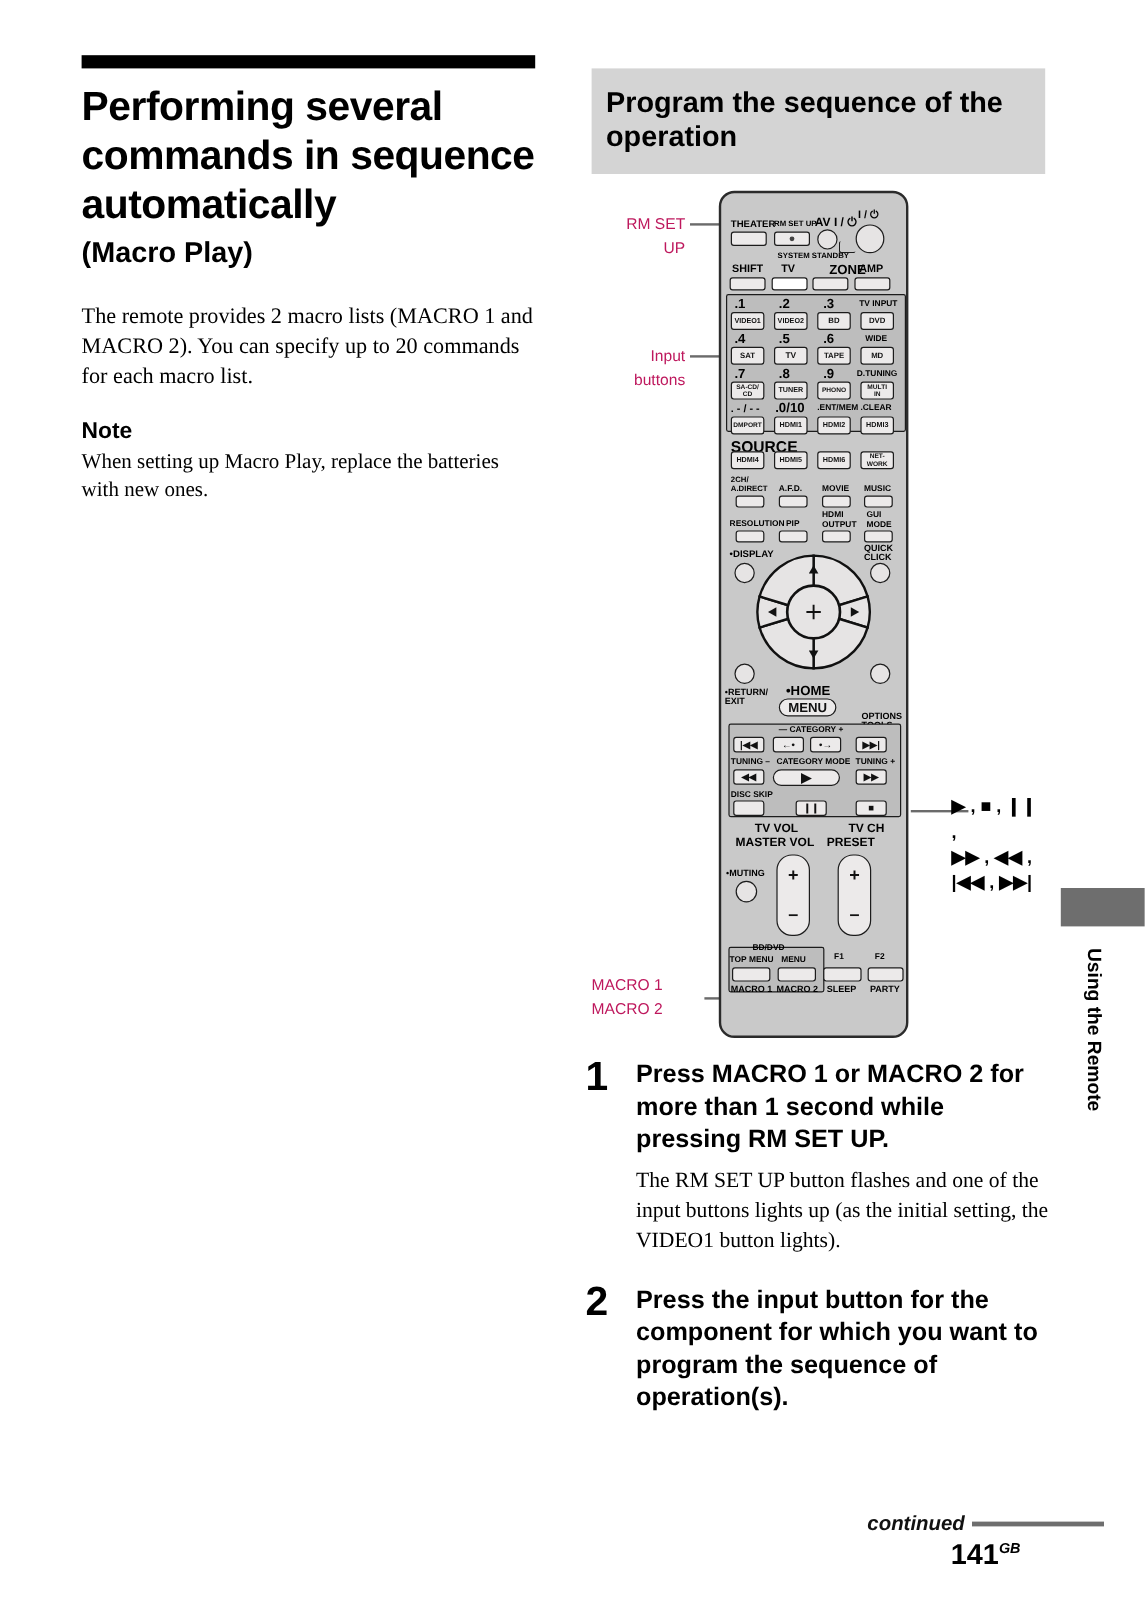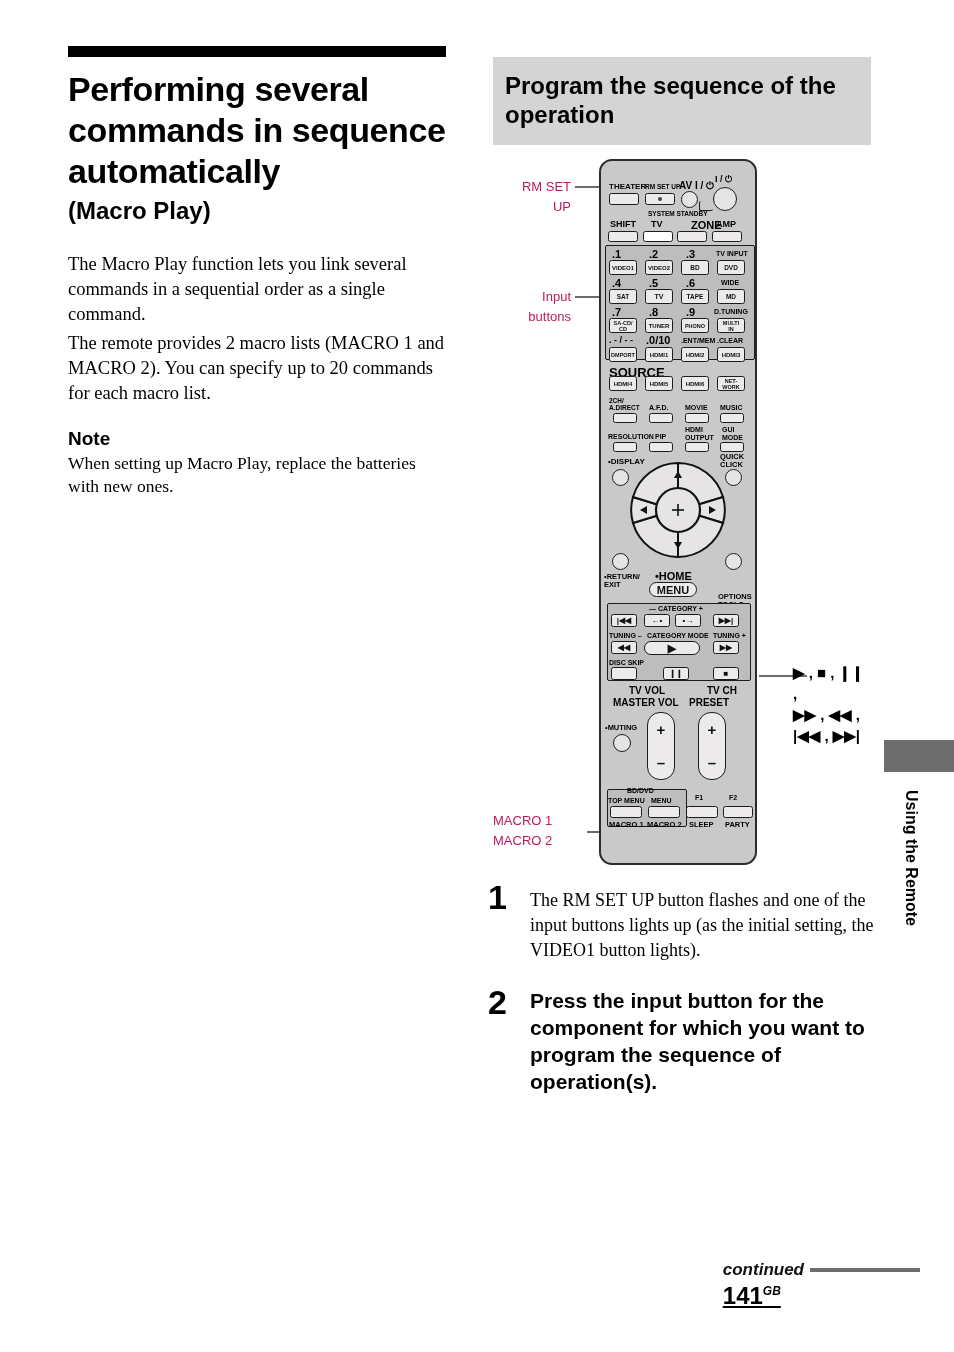--- a/index.html
+++ b/index.html
@@ -100,42 +100,41 @@
   
   .side-block{position:absolute;left:884px;top:740px;width:70px;height:32px;background:#6e6e6e;}
   .side-tab{
     position:absolute;left:884px;top:790px;width:36px;height:200px;
     font-family:"Liberation Sans",sans-serif;font-weight:bold;font-size:16px;
     color:#000;writing-mode:vertical-rl;text-orientation:mixed;
     display:flex;align-items:flex-start;justify-content:flex-start;
   }
 
   
-  .footer{position:absolute;right:34px;bottom:42px;text-align:left;text-decoration:underline;}
+  .footer{position:absolute;right:34px;bottom:42px;text-align:center;}
   .continued{
     font-family:"Liberation Sans",sans-serif;font-weight:bold;font-style:italic;
     font-size:17px;color:#111;display:inline-block;vertical-align:middle;
   }
   .cont-rule{display:inline-block;vertical-align:middle;width:110px;height:4px;background:#6e6e6e;margin-left:6px;}
   .pageno{
     font-family:"Liberation Sans",sans-serif;font-weight:bold;font-size:24px;
     color:#000;margin-top:2px;
   }
   .pageno sup{font-size:12px;font-style:italic;font-weight:bold;}
 </style>
 </head>
 <body>
 
 <div class="page">
 
   <div class="left-col">
     <div class="title-rule"></div>
     <h1 class="main-title">Performing several commands in sequence automatically</h1>
     <div class="sub-title">(Macro Play)</div>
-    <p class="body-para">The Macro Play function lets you link several commands in a sequential order as a single command.</p>
     <p class="body-para">The remote provides 2 macro lists (MACRO 1 and MACRO 2). You can specify up to 20 commands for each macro list.</p>
     <div class="note-head">Note</div>
     <p class="note-body">When setting up Macro Play, replace the batteries with new ones.</p>
   </div>
 
   <div class="right-col">
 
     <div class="section-band">
       <h2>Program the sequence of the operation</h2>
     </div>
@@ -355,20 +354,21 @@
 
         </div>
       </div>
     </div>
   </div>
 
   <div class="steps">
     <div class="step">
       <div class="step-num">1</div>
       <div class="step-body">
+        <p class="step-head">Press MACRO 1 or MACRO 2 for more than 1 second while pressing RM SET UP.</p>
         <p class="step-text">The RM SET UP button flashes and one of the input buttons lights up (as the initial setting, the VIDEO1 button lights).</p>
       </div>
     </div>
     <div class="step" style="margin-top:22px;">
       <div class="step-num">2</div>
       <div class="step-body">
         <p class="step-head">Press the input button for the component for which you want to program the sequence of operation(s).</p>
       </div>
     </div>
   </div>

